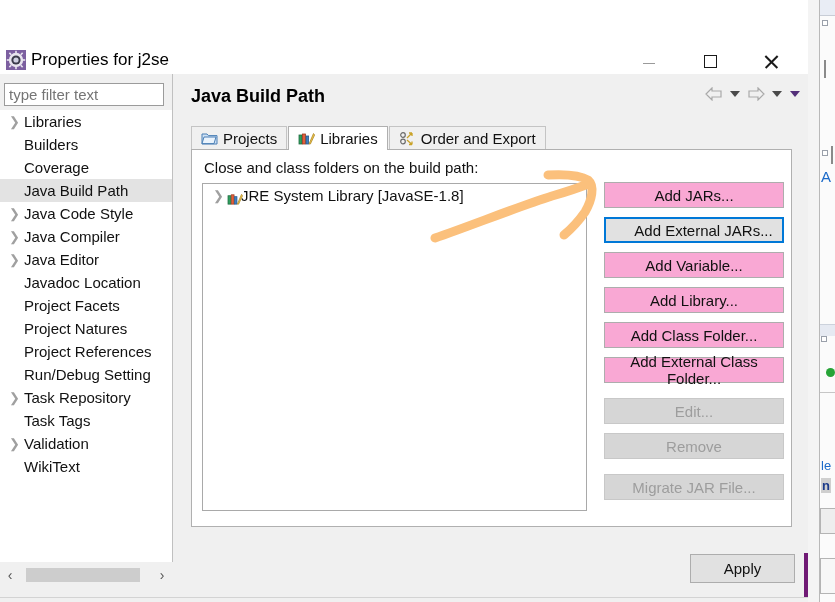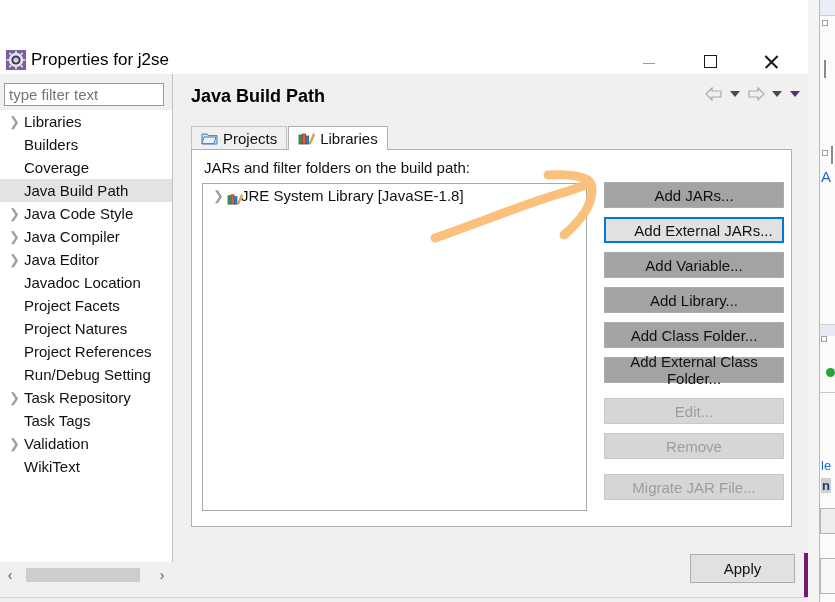--- a/index.html
+++ b/index.html
@@ -145,21 +145,21 @@
     position:relative; height:24px; line-height:24px; padding-left:38px;
     font-size:15px; color:#111; white-space:nowrap; cursor:default;
   }
   .list-row .twisty { position:absolute; left:10px; top:0; width:12px; height:24px;
      color:#a0a0a0; font-size:13px; line-height:24px; }
   .list-row .jre-icon { position:absolute; left:24px; top:5px; width:16px; height:14px; }
 
   .btncol { position:absolute; left:412px; top:32px; width:180px; }
   .btn {
     width:180px; height:26px; margin-bottom:9px;
-    background:#a3a3a3; border:1px solid #adadad;
+    background:#f9a8d4; border:1px solid #adadad;
     font-size:15px; color:#111; font-family:"Liberation Sans", sans-serif;
     display:flex; align-items:center; justify-content:center;
     cursor:default; padding:0;
   }
   .btn.focus { border:2px solid #0078d7; background:#e1e1e1;padding-left:19px; }
   .btn.disabled { color:#9d9d9d; background:#d6d6d6; border-color:#c8c8c8; }
   .btn.gap-top { margin-top:15px; }
   .apply-wrap { position:absolute; left:173px; top:495px; width:635px; height:50px; }
   .apply-inner { position:absolute; right:13px; top:11px; width:105px; height:29px;
      background:#e1e1e1; border:1px solid #adadad; font-size:15px; color:#111;
@@ -303,24 +303,33 @@
           </div>
           <div class="tab active">
             <span class="tab-icon"><svg width="17" height="15" viewBox="0 0 17 15">
                 <rect x="1" y="4" width="3" height="9" fill="#2f9e5e" stroke="#1f6b40" stroke-width="0.8"></rect>
                 <rect x="4.5" y="3" width="3" height="10" fill="#e35f3a" stroke="#9c3a1e" stroke-width="0.8"></rect>
                 <rect x="8" y="5" width="2.6" height="8" fill="#3f7fc0" stroke="#2a5a8c" stroke-width="0.8"></rect>
                 <path d="M11 13 L15.5 2.5 L16.6 4 L12.4 13 Z" fill="#f2c94c" stroke="#b08a2a" stroke-width="0.8"></path>
               </svg></span>
             <span>Libraries</span>
           </div>
+          <div class="tab">
+            <span class="tab-icon"><svg width="17" height="15" viewBox="0 0 17 15">
+                <circle cx="4" cy="4" r="2.3" fill="none" stroke="#6b6b6b" stroke-width="1.2"></circle>
+                <circle cx="4" cy="10.5" r="2.3" fill="none" stroke="#6b6b6b" stroke-width="1.2"></circle>
+                <path d="M8 7 L13 2 M13 2 h-3 M13 2 v3" stroke="#c9a227" stroke-width="1.3" fill="none"></path>
+                <path d="M8 9 L13 13.5 M13 13.5 h-3 M13 13.5 v-3" stroke="#c9a227" stroke-width="1.3" fill="none"></path>
+              </svg></span>
+            <span>Order and Export</span>
+          </div>
         </div>
 
       <div class="panel">
-        <div class="panel-label">JARs and filter folders on the build path:</div>
+        <div class="panel-label">Close and class folders on the build path:</div>
 
         <div class="list-box" id="listbox">
             <div class="list-row"><span class="twisty">❯</span><span class="jre-icon"><svg width="16" height="14" viewBox="0 0 17 15">
                   <rect x="1" y="4" width="3" height="9" fill="#2f9e5e" stroke="#1f6b40" stroke-width="0.8"></rect>
                   <rect x="4.5" y="3" width="3" height="10" fill="#e35f3a" stroke="#9c3a1e" stroke-width="0.8"></rect>
                   <rect x="8" y="5" width="2.6" height="8" fill="#3f7fc0" stroke="#2a5a8c" stroke-width="0.8"></rect>
                   <path d="M11 13 L15.5 2.5 L16.6 4 L12.4 13 Z" fill="#f2c94c" stroke="#b08a2a" stroke-width="0.8"></path>
                 </svg></span><span>JRE System Library [JavaSE-1.8]</span></div>
           </div>
 

